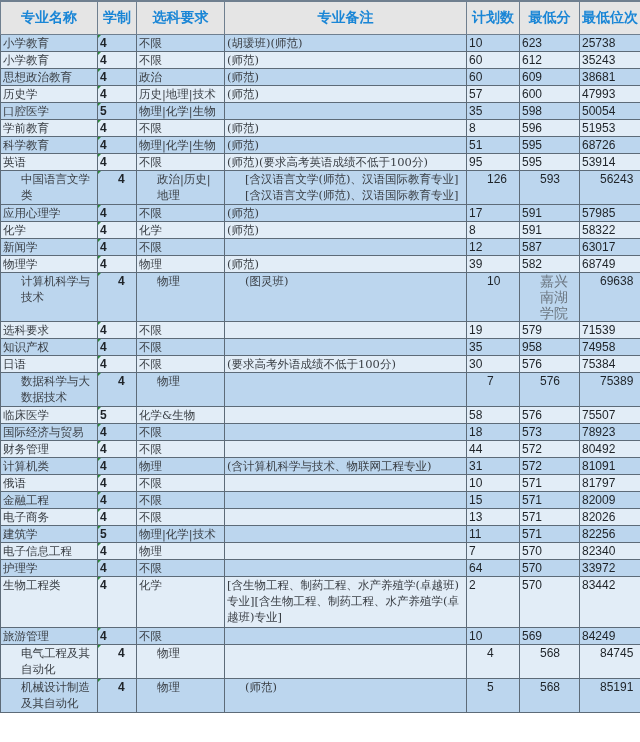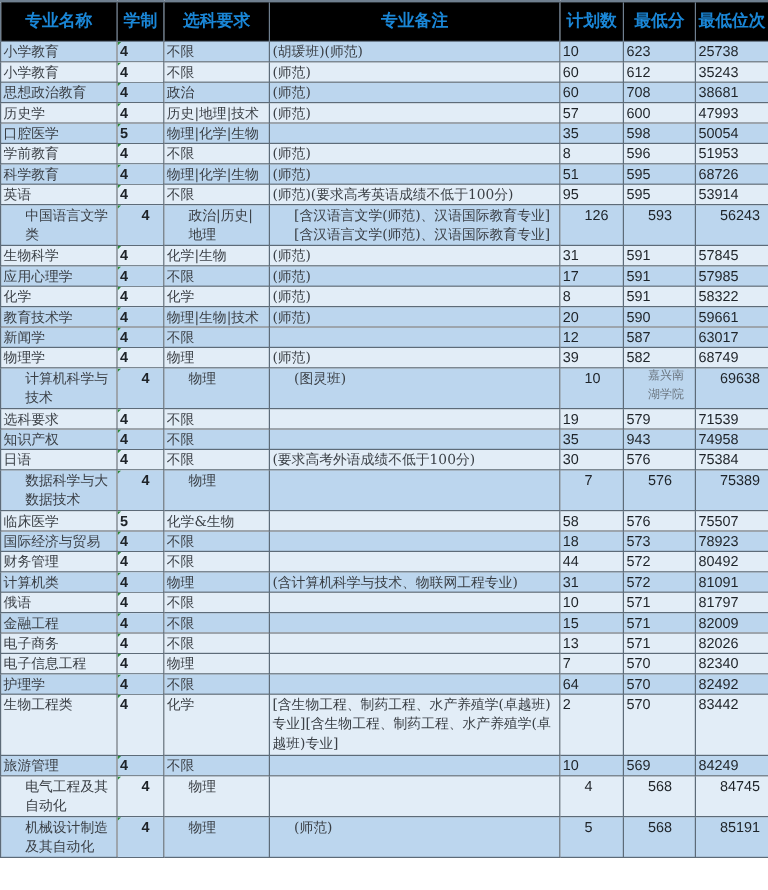--- a/index.html
+++ b/index.html
@@ -12,21 +12,21 @@
   }
   .grid col.c0 { width: 97px; }
   .grid col.c1 { width: 39px; }
   .grid col.c2 { width: 88px; }
   .grid col.c3 { width: 242px; }
   .grid col.c4 { width: 53px; }
   .grid col.c5 { width: 60px; }
   .grid col.c6 { width: 61px; }
   .grid th {
     height: 32px;
-    background: #000000;
+    background: #e5e5e5;
     color: #1a86d6;
     font-family: "DejaVu Sans", "Liberation Sans", sans-serif;
     font-weight: bold;
     font-size: 14px;
     border: 1px solid #6f7f8f;
     border-top: 2px solid #6f7f8f;
     padding: 0;
     text-align: center;
     vertical-align: middle;
   }
@@ -58,21 +58,21 @@
   .grid td.years::before {
     content: "";
     position: absolute; left: 0; top: 0;
     border-top: 3px solid #2c8a3a;
     border-right: 3px solid transparent;
   }
   .grid td.mixed { color: #3a3f45; }
   .grid tr.h1 td { height: 16px; }
   .grid tr.h2 td { height: 33px; padding-left: 20px; }
   .grid tr.h3 td { height: 50px; margin-left: 46px; }
-  .grid td.school { font-family: Liberation Mono, monospace; font-size: 10px; color: #6b7680; }
+  .grid td.school { font-family: Liberation Sans, sans-serif; font-size: 14px; color: #6b7680; }
 </style>
 </head>
 <body>
 
 <table class="grid">
   <colgroup>
     <col class="c0">
       <col class="c1">
       <col class="c2">
       <col class="c3">
@@ -109,21 +109,21 @@
         <td class="num">60</td>
         <td class="num">612</td>
         <td class="num">35243</td>
       </tr>
       <tr class="odd h1">
         <td class="">思想政治教育</td>
         <td class="years">4</td>
         <td class="mixed">政治</td>
         <td class="mixed">(师范)</td>
         <td class="num">60</td>
-        <td class="num">708</td>
+        <td class="num">609</td>
         <td class="num">38681</td>
       </tr>
       <tr class="even h1">
         <td class="">历史学</td>
         <td class="years">4</td>
         <td class="mixed">历史|地理|技术</td>
         <td class="mixed">(师范)</td>
         <td class="num">57</td>
         <td class="num">600</td>
         <td class="num">47993</td>
@@ -166,55 +166,37 @@
       </tr>
       <tr class="odd h2">
         <td class="">中国语言文学类</td>
         <td class="years">4</td>
         <td class="mixed">政治|历史|地理</td>
         <td class="mixed">[含汉语言文学(师范)、汉语国际教育专业][含汉语言文学(师范)、汉语国际教育专业]</td>
         <td class="num">126</td>
         <td class="num">593</td>
         <td class="num">56243</td>
       </tr>
-      <tr class="even h1">
-        <td class="">生物科学</td>
-        <td class="years">4</td>
-        <td class="mixed">化学|生物</td>
-        <td class="mixed">(师范)</td>
-        <td class="num">31</td>
-        <td class="num">591</td>
-        <td class="num">57845</td>
-      </tr>
       <tr class="odd h1">
         <td class="">应用心理学</td>
         <td class="years">4</td>
         <td class="mixed">不限</td>
         <td class="mixed">(师范)</td>
         <td class="num">17</td>
         <td class="num">591</td>
         <td class="num">57985</td>
       </tr>
       <tr class="even h1">
         <td class="">化学</td>
         <td class="years">4</td>
         <td class="mixed">化学</td>
         <td class="mixed">(师范)</td>
         <td class="num">8</td>
         <td class="num">591</td>
         <td class="num">58322</td>
-      </tr>
-      <tr class="odd h1">
-        <td class="">教育技术学</td>
-        <td class="years">4</td>
-        <td class="mixed">物理|生物|技术</td>
-        <td class="mixed">(师范)</td>
-        <td class="num">20</td>
-        <td class="num">590</td>
-        <td class="num">59661</td>
       </tr>
       <tr class="odd h1">
         <td class="">新闻学</td>
         <td class="years">4</td>
         <td class="mixed">不限</td>
         <td class="mixed"></td>
         <td class="num">12</td>
         <td class="num">587</td>
         <td class="num">63017</td>
       </tr>
@@ -244,21 +226,21 @@
         <td class="num">19</td>
         <td class="num">579</td>
         <td class="num">71539</td>
       </tr>
       <tr class="odd h1">
         <td class="">知识产权</td>
         <td class="years">4</td>
         <td class="mixed">不限</td>
         <td class="mixed"></td>
         <td class="num">35</td>
-        <td class="num">943</td>
+        <td class="num">958</td>
         <td class="num">74958</td>
       </tr>
       <tr class="even h1">
         <td class="">日语</td>
         <td class="years">4</td>
         <td class="mixed">不限</td>
         <td class="mixed">(要求高考外语成绩不低于100分)</td>
         <td class="num">30</td>
         <td class="num">576</td>
         <td class="num">75384</td>
@@ -328,37 +310,46 @@
       </tr>
       <tr class="even h1">
         <td class="">电子商务</td>
         <td class="years">4</td>
         <td class="mixed">不限</td>
         <td class="mixed"></td>
         <td class="num">13</td>
         <td class="num">571</td>
         <td class="num">82026</td>
       </tr>
+      <tr class="odd h1">
+        <td class="">建筑学</td>
+        <td class="years">5</td>
+        <td class="mixed">物理|化学|技术</td>
+        <td class="mixed"></td>
+        <td class="num">11</td>
+        <td class="num">571</td>
+        <td class="num">82256</td>
+      </tr>
       <tr class="even h1">
         <td class="">电子信息工程</td>
         <td class="years">4</td>
         <td class="mixed">物理</td>
         <td class="mixed"></td>
         <td class="num">7</td>
         <td class="num">570</td>
         <td class="num">82340</td>
       </tr>
       <tr class="odd h1">
         <td class="">护理学</td>
         <td class="years">4</td>
         <td class="mixed">不限</td>
         <td class="mixed"></td>
         <td class="num">64</td>
         <td class="num">570</td>
-        <td class="num">82492</td>
+        <td class="num">33972</td>
       </tr>
       <tr class="even h3">
         <td class="">生物工程类</td>
         <td class="years">4</td>
         <td class="mixed">化学</td>
         <td class="mixed">[含生物工程、制药工程、水产养殖学(卓越班)专业][含生物工程、制药工程、水产养殖学(卓越班)专业]</td>
         <td class="num">2</td>
         <td class="num">570</td>
         <td class="num">83442</td>
       </tr>

